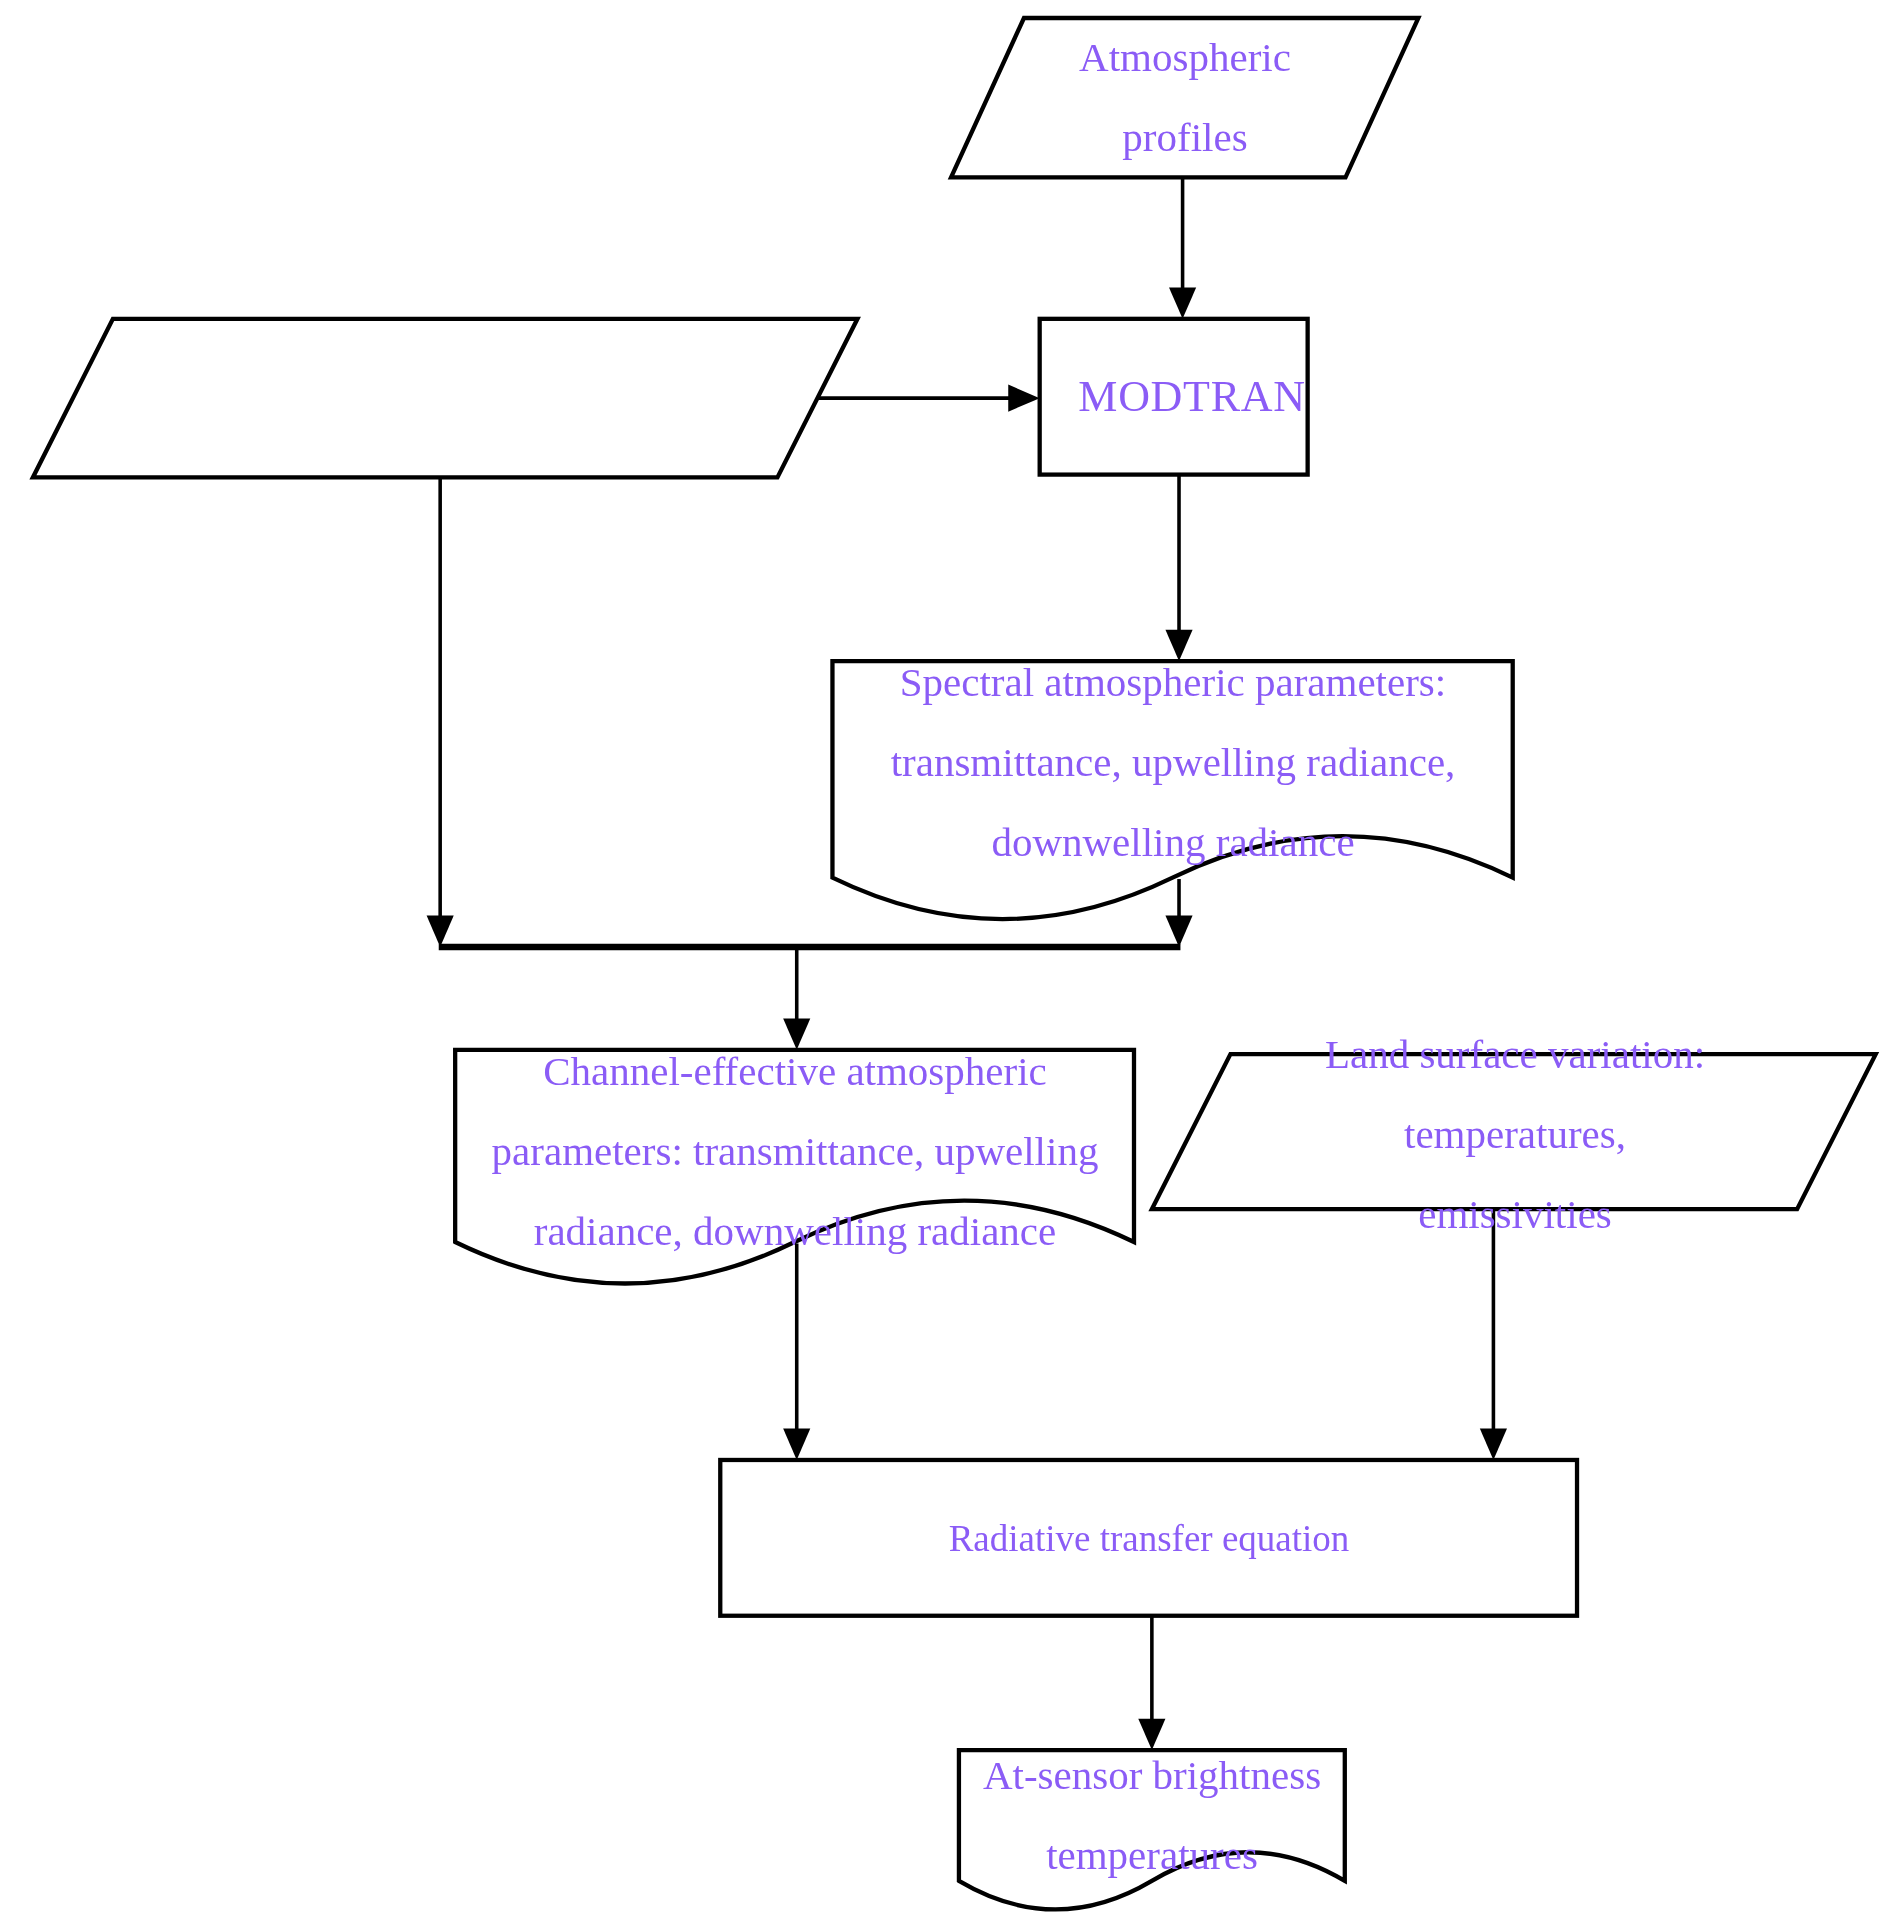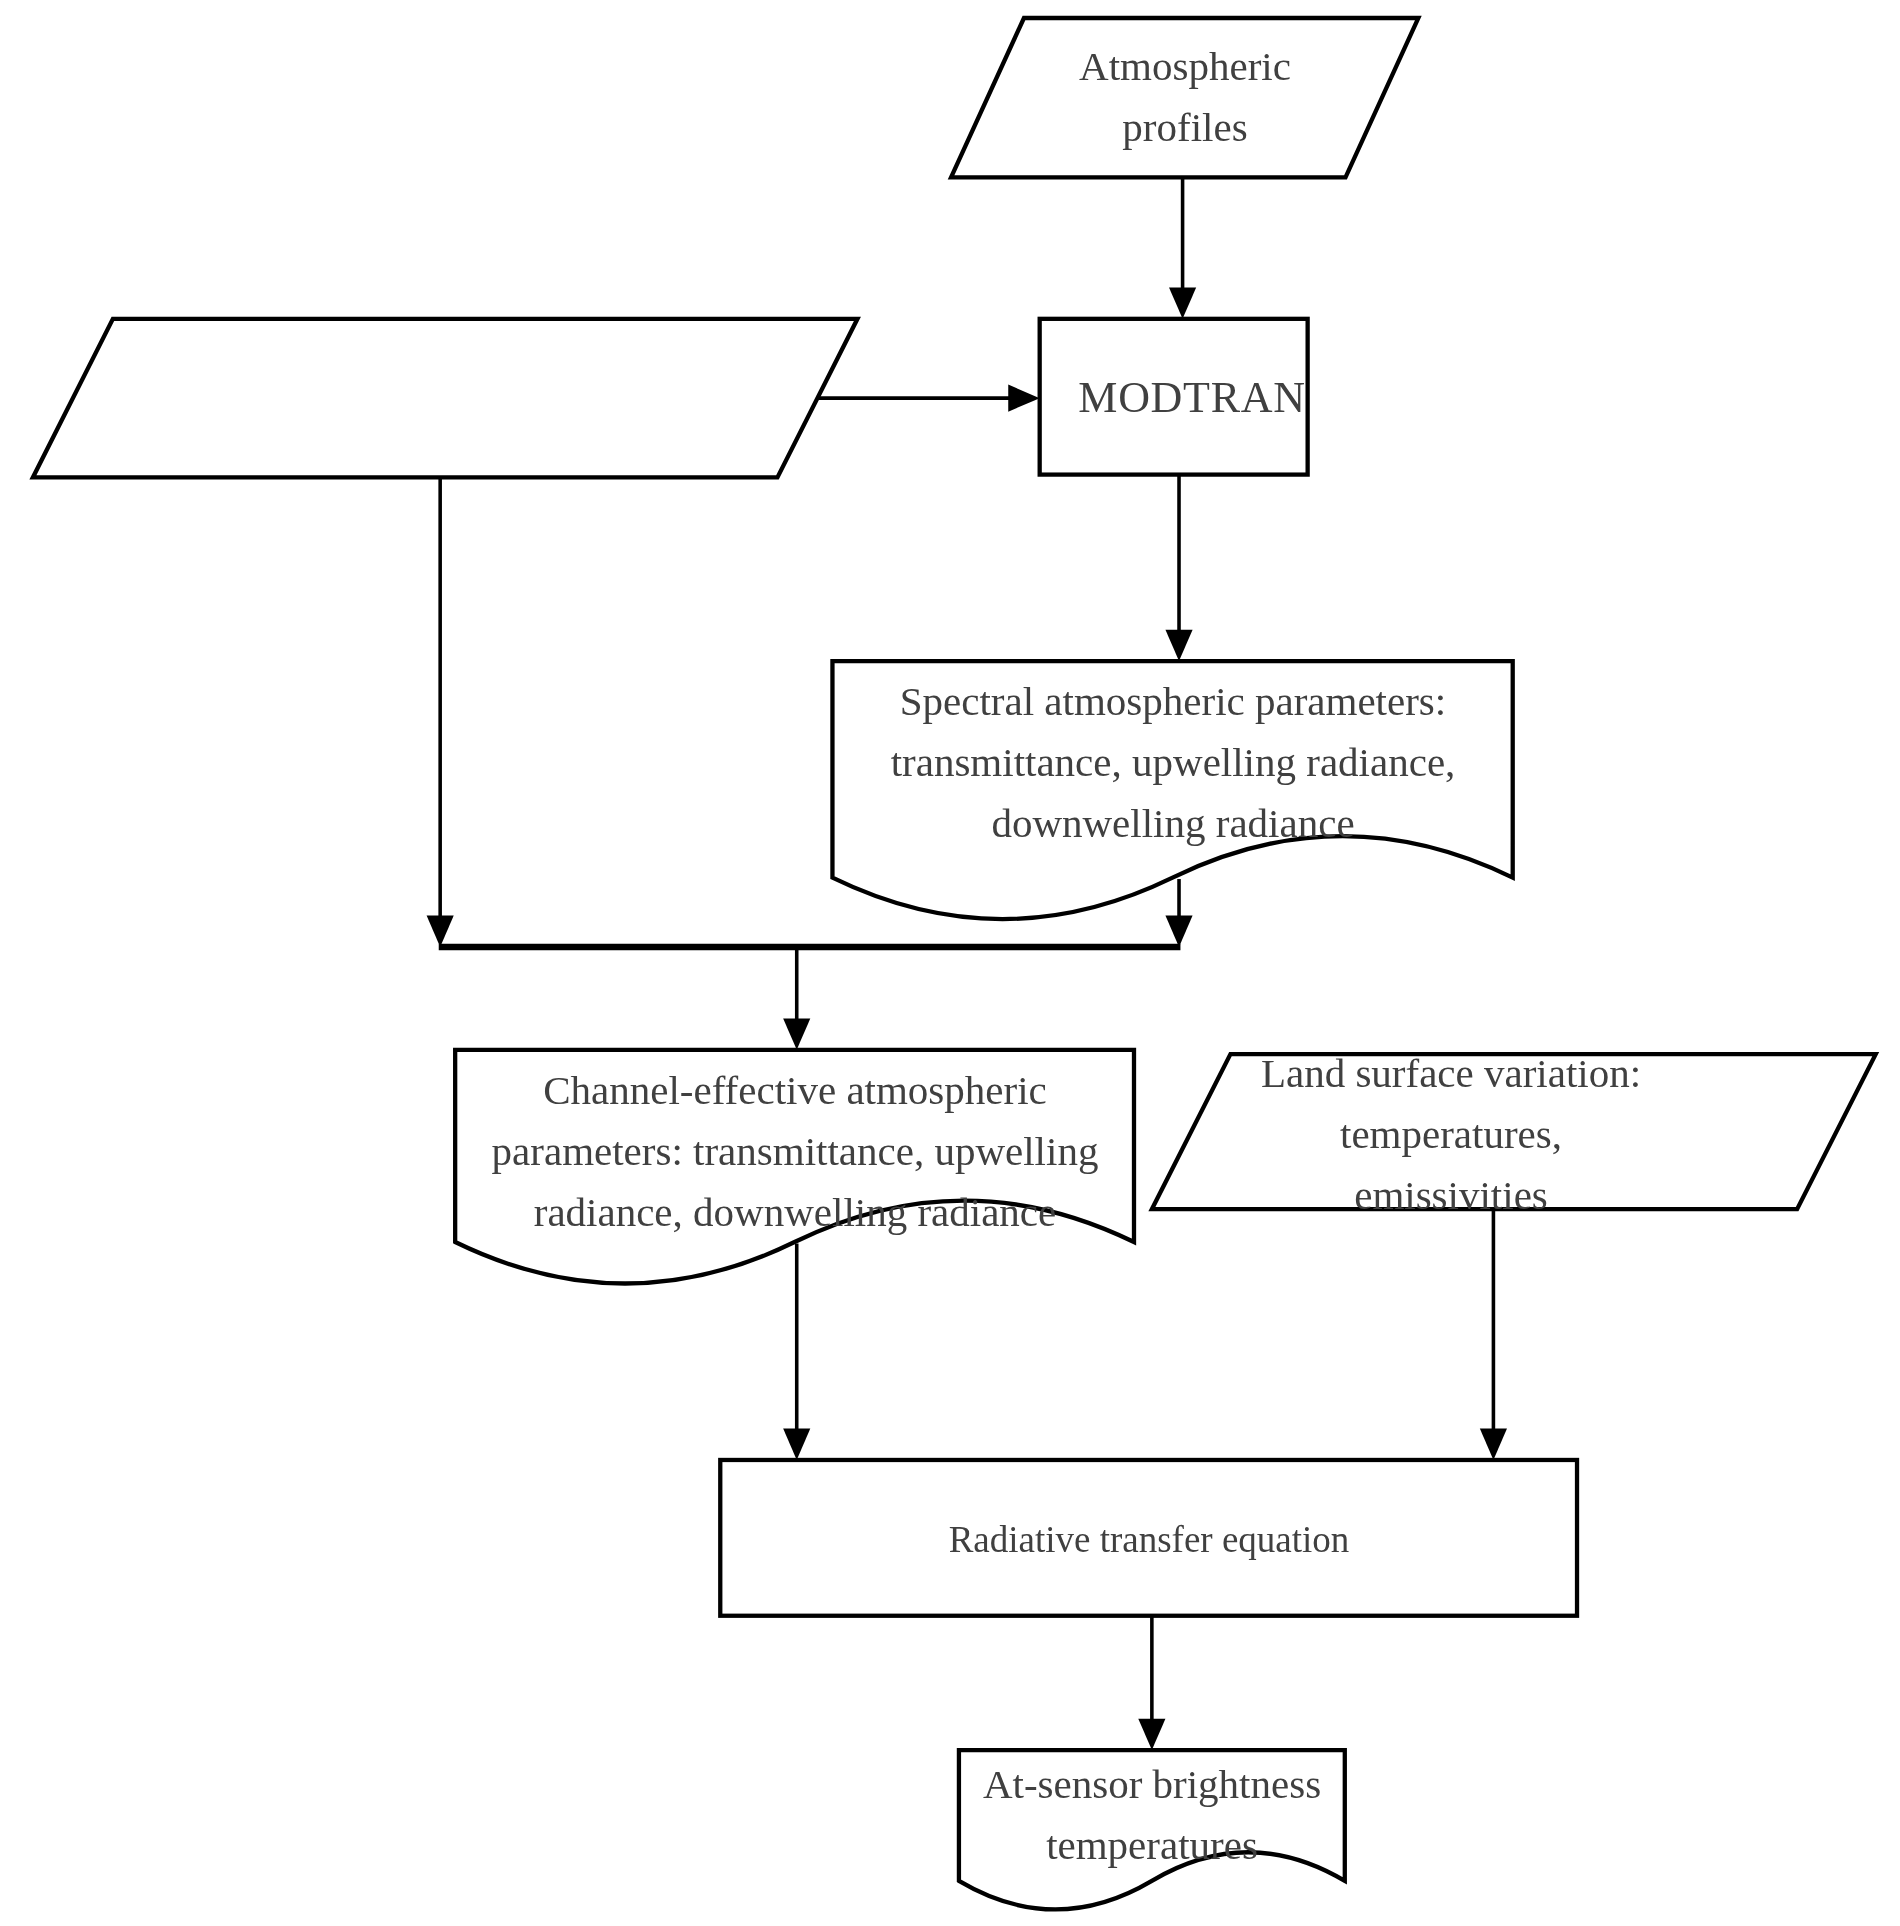--- a/index.html
+++ b/index.html
@@ -20,22 +20,22 @@
     position: absolute;
     left: 0;
     top: 0;
   }
   .node-label {
     position: absolute;
     transform: translate(-50%, -50%);
     text-align: center;
     white-space: pre-line;
     font-size: 41px;
-    line-height: 61px;
-    color: #404040;
+    line-height: 80px;
+    color: #8b5cf6;
   }
   .node-label.modtran {
     font-size: 44px;
     letter-spacing: 0.7px;
     margin-left: 18px;
   }
   .node-label.rte {
     font-size: 37px;
   }
 </style>
@@ -99,21 +99,21 @@
   <div class="node-label modtran" style="left:1174px; top:397px;">MODTRAN</div>
 
   <div class="node-label" style="left:1173px; top:762px;">Spectral atmospheric parameters:
 transmittance, upwelling radiance,
 downwelling radiance</div>
 
   <div class="node-label" style="left:795px; top:1151px;">Channel-effective atmospheric
 parameters: transmittance, upwelling
 radiance, downwelling radiance</div>
 
-  <div class="node-label" style="left:1451px; top:1134px;">Land surface variation:
+  <div class="node-label" style="left:1515px; top:1134px;">Land surface variation:
 temperatures,
 emissivities</div>
 
   <div class="node-label rte" style="left:1149px; top:1539px;">Radiative transfer equation</div>
 
   <div class="node-label" style="left:1152px; top:1815px;">At-sensor brightness
 temperatures</div>
 
 </div>
 

